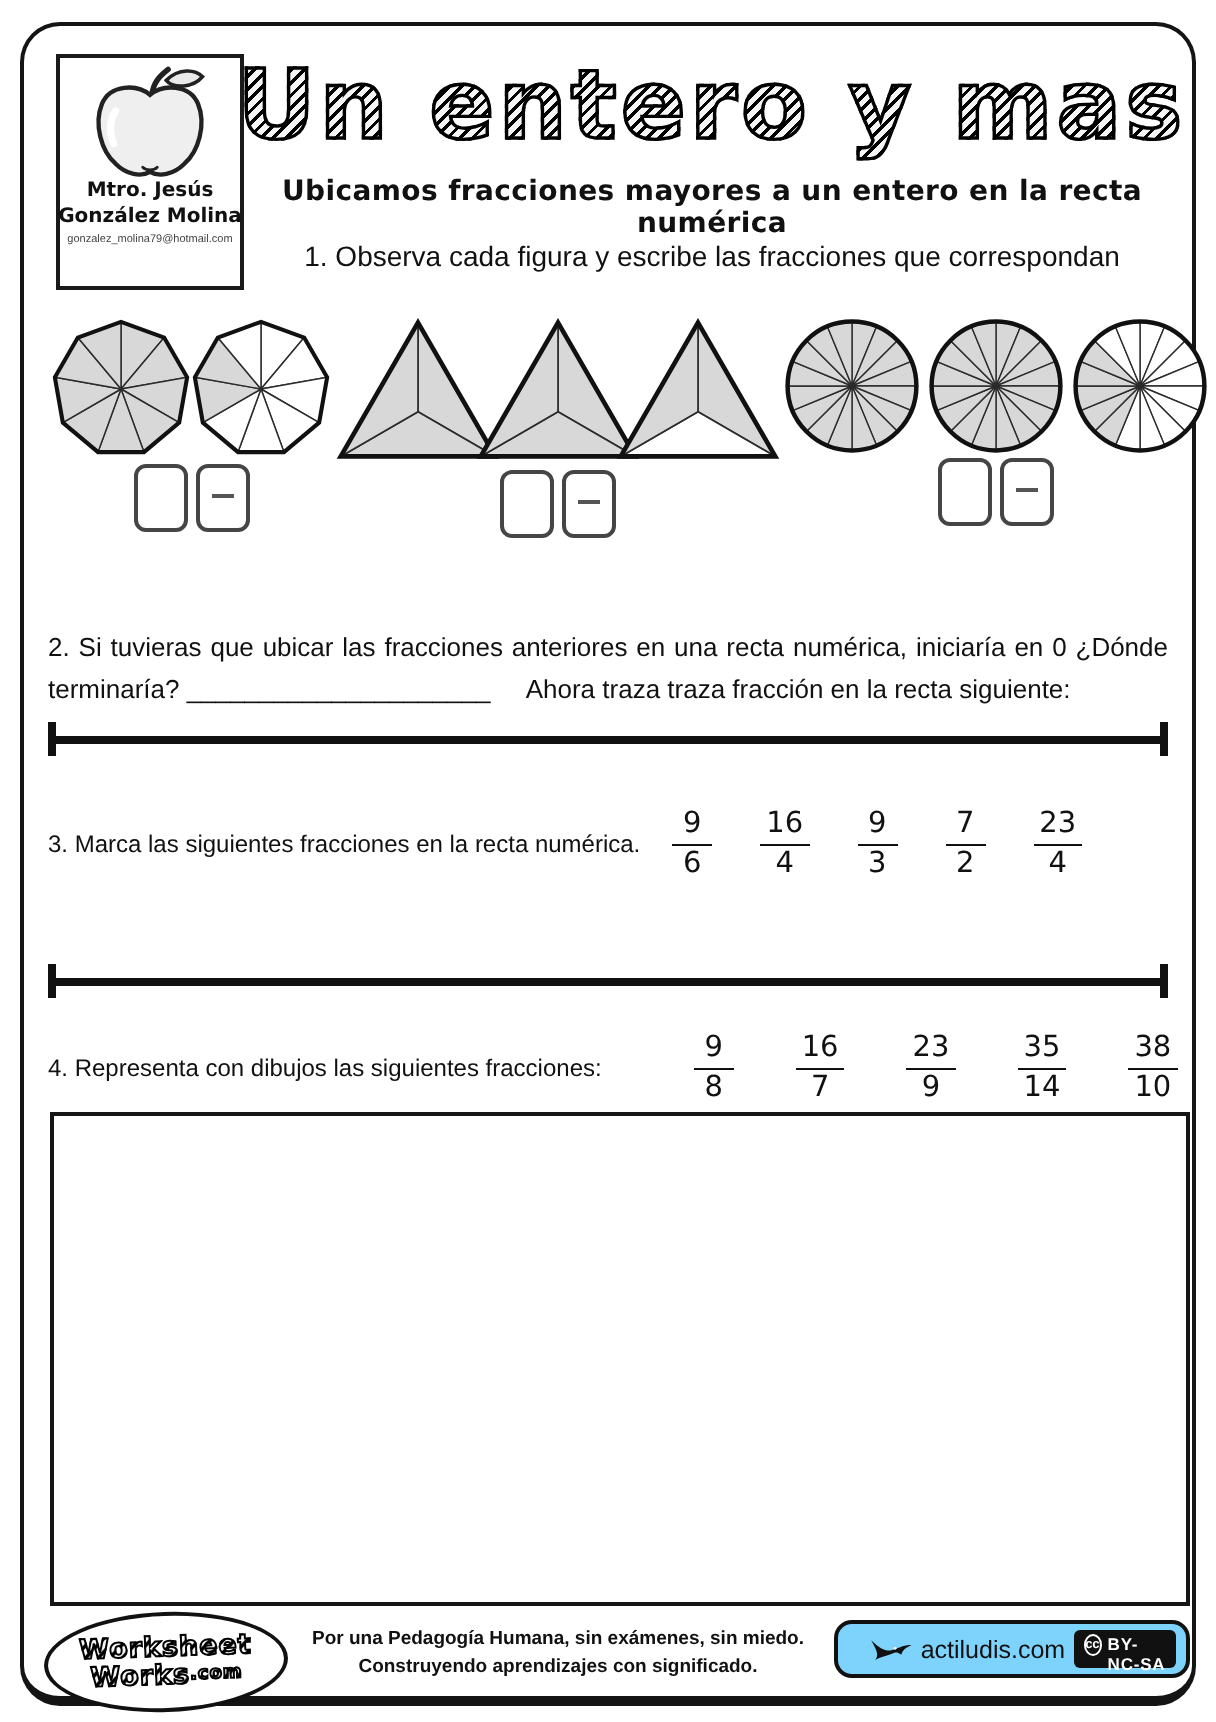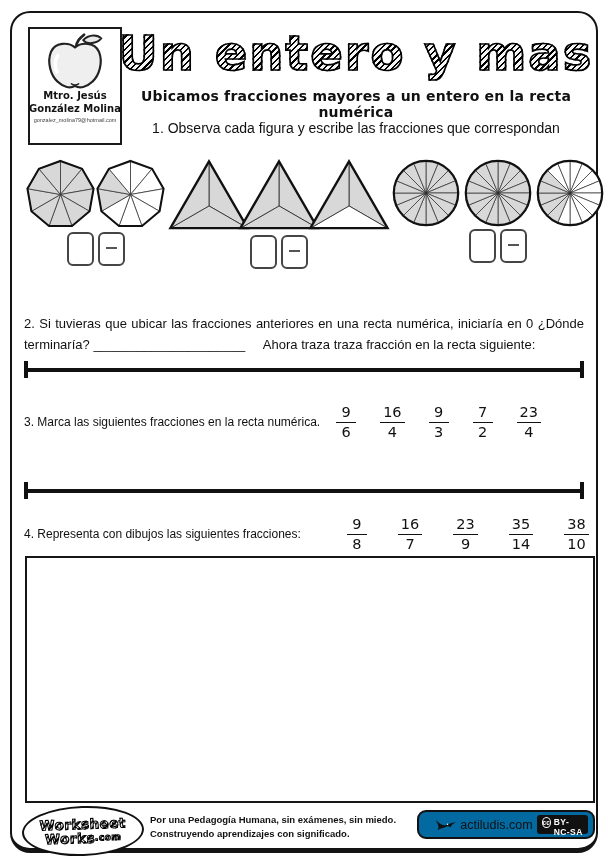--- a/index.html
+++ b/index.html
@@ -58,24 +58,24 @@
   .fraction{display:flex;flex-direction:column;align-items:center;min-width:20px;}
   .fraction .num,.fraction .den{font-family:"DejaVu Sans",sans-serif;font-size:14.5px;line-height:1.15;padding:0 3px;}
   .fraction .fbar{align-self:stretch;border-top:1.7px solid #111;margin:1px 0;}
   
   .draw-box{position:absolute;left:25px;right:13px;top:556px;height:243px;border:2.5px solid #161616;background:#fff;}
   
   .ww-logo{position:absolute;left:22px;top:806px;width:118px;height:46px;border:2.2px solid #111;border-radius:50%;
            display:flex;flex-direction:column;align-items:center;justify-content:center;transform:rotate(-2deg);background:#fff;}
   .ww-line{font-family:"DejaVu Sans",sans-serif;font-weight:bold;font-size:13.5px;line-height:1.05;letter-spacing:.5px;}
   .ww-dotcom{font-size:9px;vertical-align:2px;}
-  .foot-center{position:absolute;left:150px;right:200px;top:813px;
+  .foot-center{position:absolute;left:150px;right:200px;top:813px;text-align:center;
                font-weight:bold;font-size:9.5px;line-height:1.5;}
   .acti-pill{position:absolute;right:13px;top:810px;width:178px;height:29px;border:2px solid #111;border-radius:9px;
-             display:flex;align-items:center;padding:0 5px 0 16px;gap:4px;background:#0369a1;box-sizing:border-box;}
+             display:flex;align-items:center;padding:0 5px 0 16px;gap:4px;background:#7dd3fc;box-sizing:border-box;}
   .acti-site{font-size:12.5px;}
   .cc-badge{margin-left:auto;display:flex;gap:3px;background:#111;color:#fff;
             border-radius:3px;padding:2px 5px;height:15px;}
   .cc-circle{width:11px;height:11px;border:1.3px solid #fff;border-radius:50%;display:flex;align-items:center;
              justify-content:center;font-size:6.5px;font-weight:bold;box-sizing:border-box;}
   .cc-text{font-size:8.5px;font-weight:bold;letter-spacing:.4px;}
 </style>
 </head>
 <body>
 

